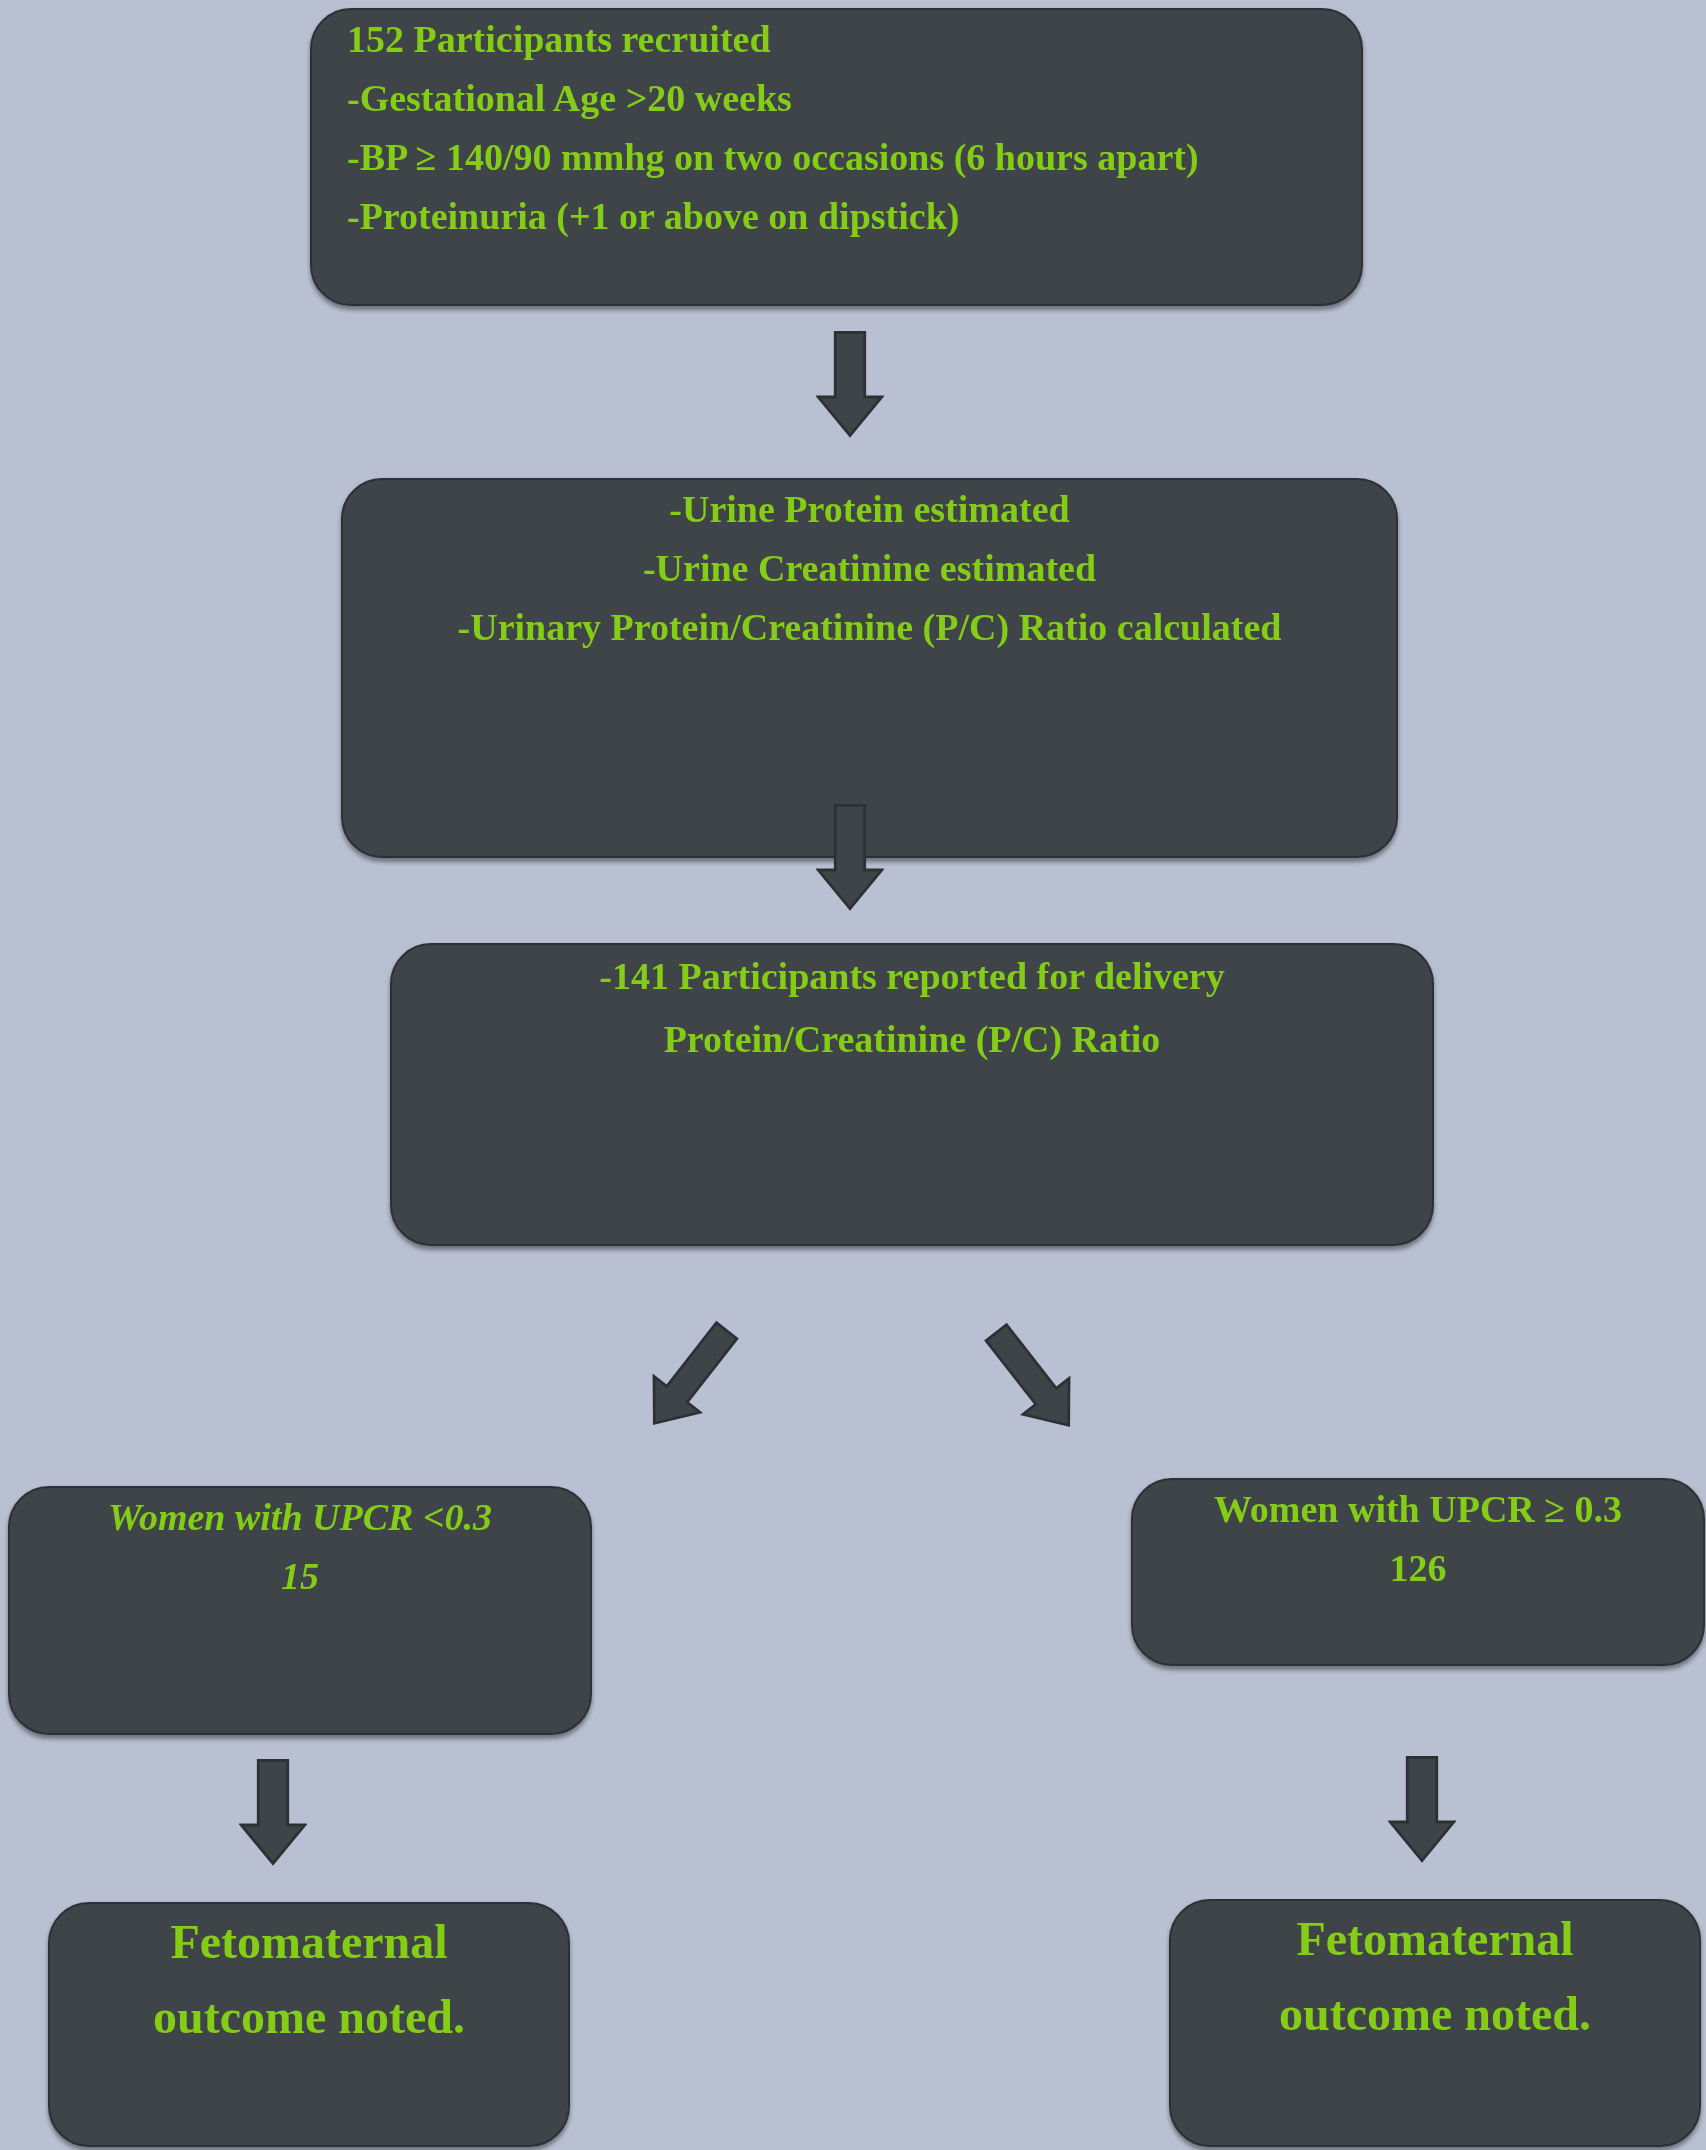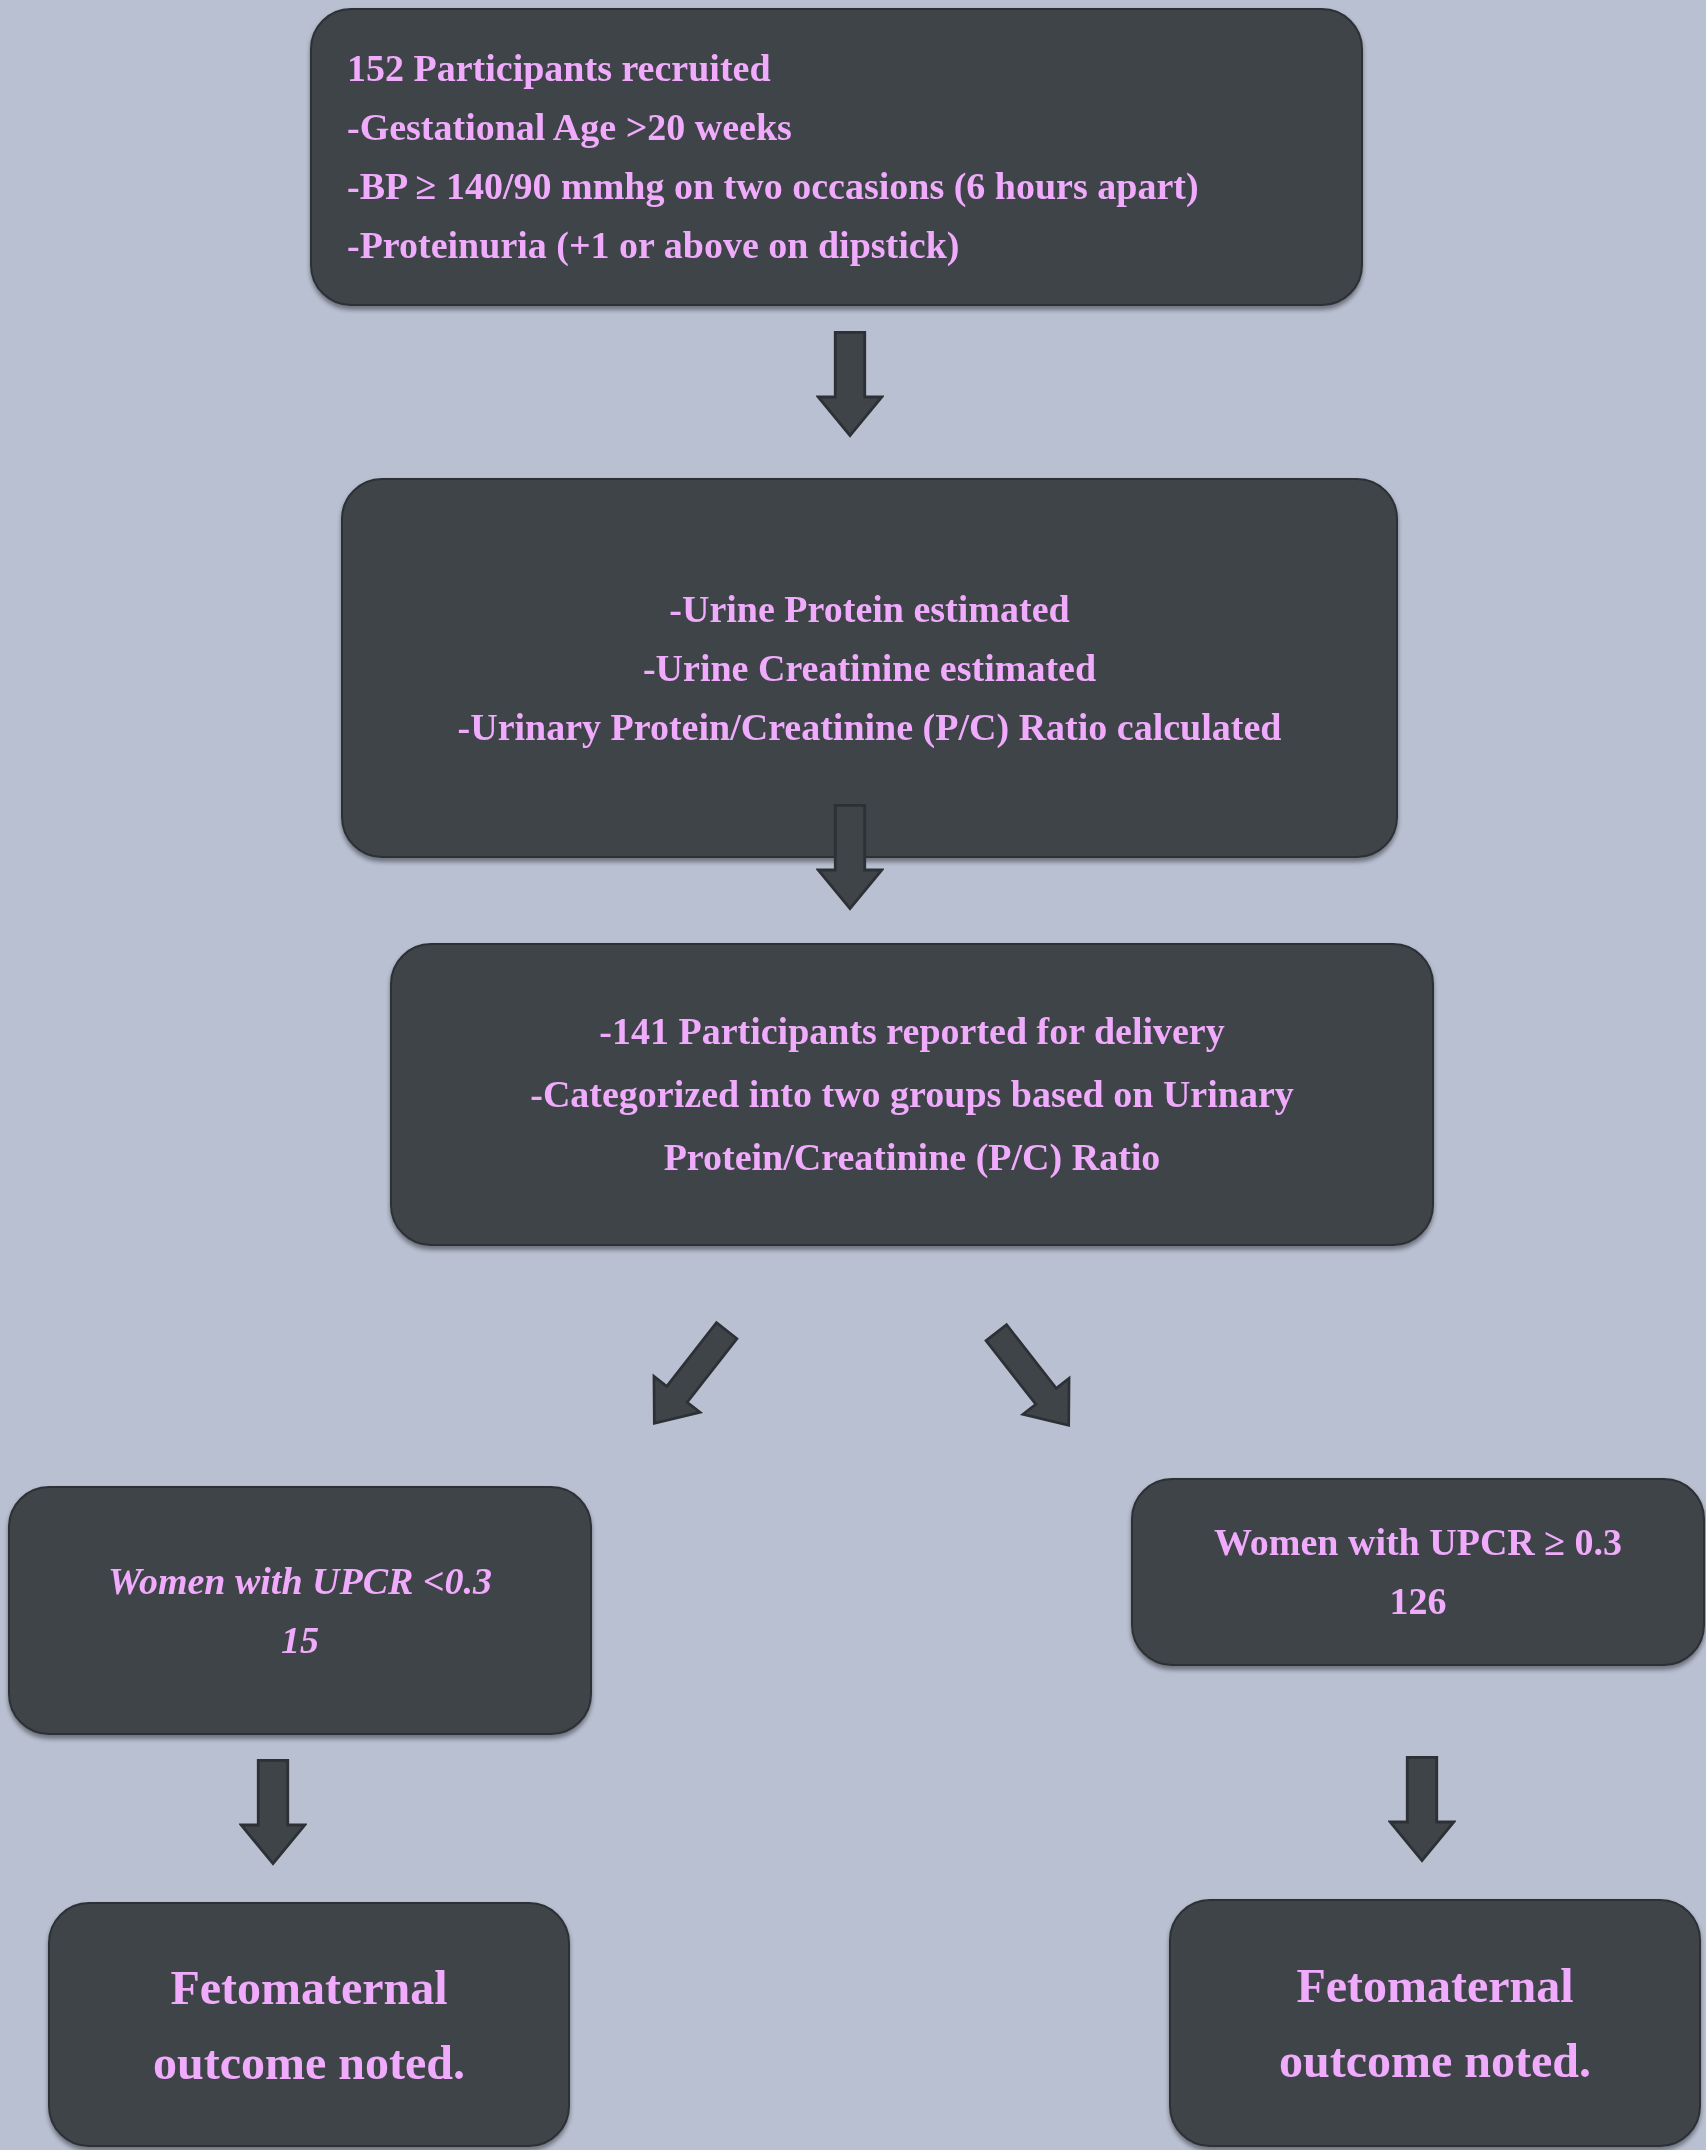--- a/index.html
+++ b/index.html
@@ -14,27 +14,27 @@
     overflow: hidden;
     font-family: "Liberation Serif", serif;
   }
   .box {
     position: absolute;
     box-sizing: border-box;
     background: #3f4449;
     border: 2.8px solid #2d3135;
     border-radius: 41px;
     box-shadow: 0 3.4px 4px rgba(22,25,30,0.45);
-    color: #f0abfc;
+    color: #84cc16;
     font-weight: bold;
     font-size: 38px;
     line-height: 59px;
     display: flex;
     flex-direction: column;
-    justify-content: center;
+    justify-content: flex-start;
     text-align: center;
   }
   .box .line { width: 100%; }
   .box-recruited {
     left: 310px; top: 8px; width: 1053px; height: 298px;
     text-align: left;
     padding-left: 35px;
     padding-right: 17px;
   }
   .box-estimation {
@@ -97,21 +97,20 @@
   </div>
 
   <div class="arrow arrow-2">
     <svg viewBox="0 0 120 190" xmlns="http://www.w3.org/2000/svg">
       <polygon points="34,4 86,4 86,118 116,118 60,186 4,118 34,118" fill="#3f4449" stroke="#2d3135" stroke-width="5" stroke-linejoin="miter"></polygon>
     </svg>
   </div>
 
   <div class="box box-delivery">
     <div class="line">-141 Participants reported for delivery</div>
-    <div class="line">-Categorized into two groups based on Urinary</div>
     <div class="line">Protein/Creatinine (P/C) Ratio</div>
   </div>
 
   <div class="arrow arrow-diag-left">
     <svg viewBox="0 0 120 225" xmlns="http://www.w3.org/2000/svg">
       <polygon points="36,4 84,4 84,153 114,153 60,221 6,153 36,153" fill="#3f4449" stroke="#2d3135" stroke-width="5" stroke-linejoin="miter"></polygon>
     </svg>
   </div>
 
   <div class="arrow arrow-diag-right">

